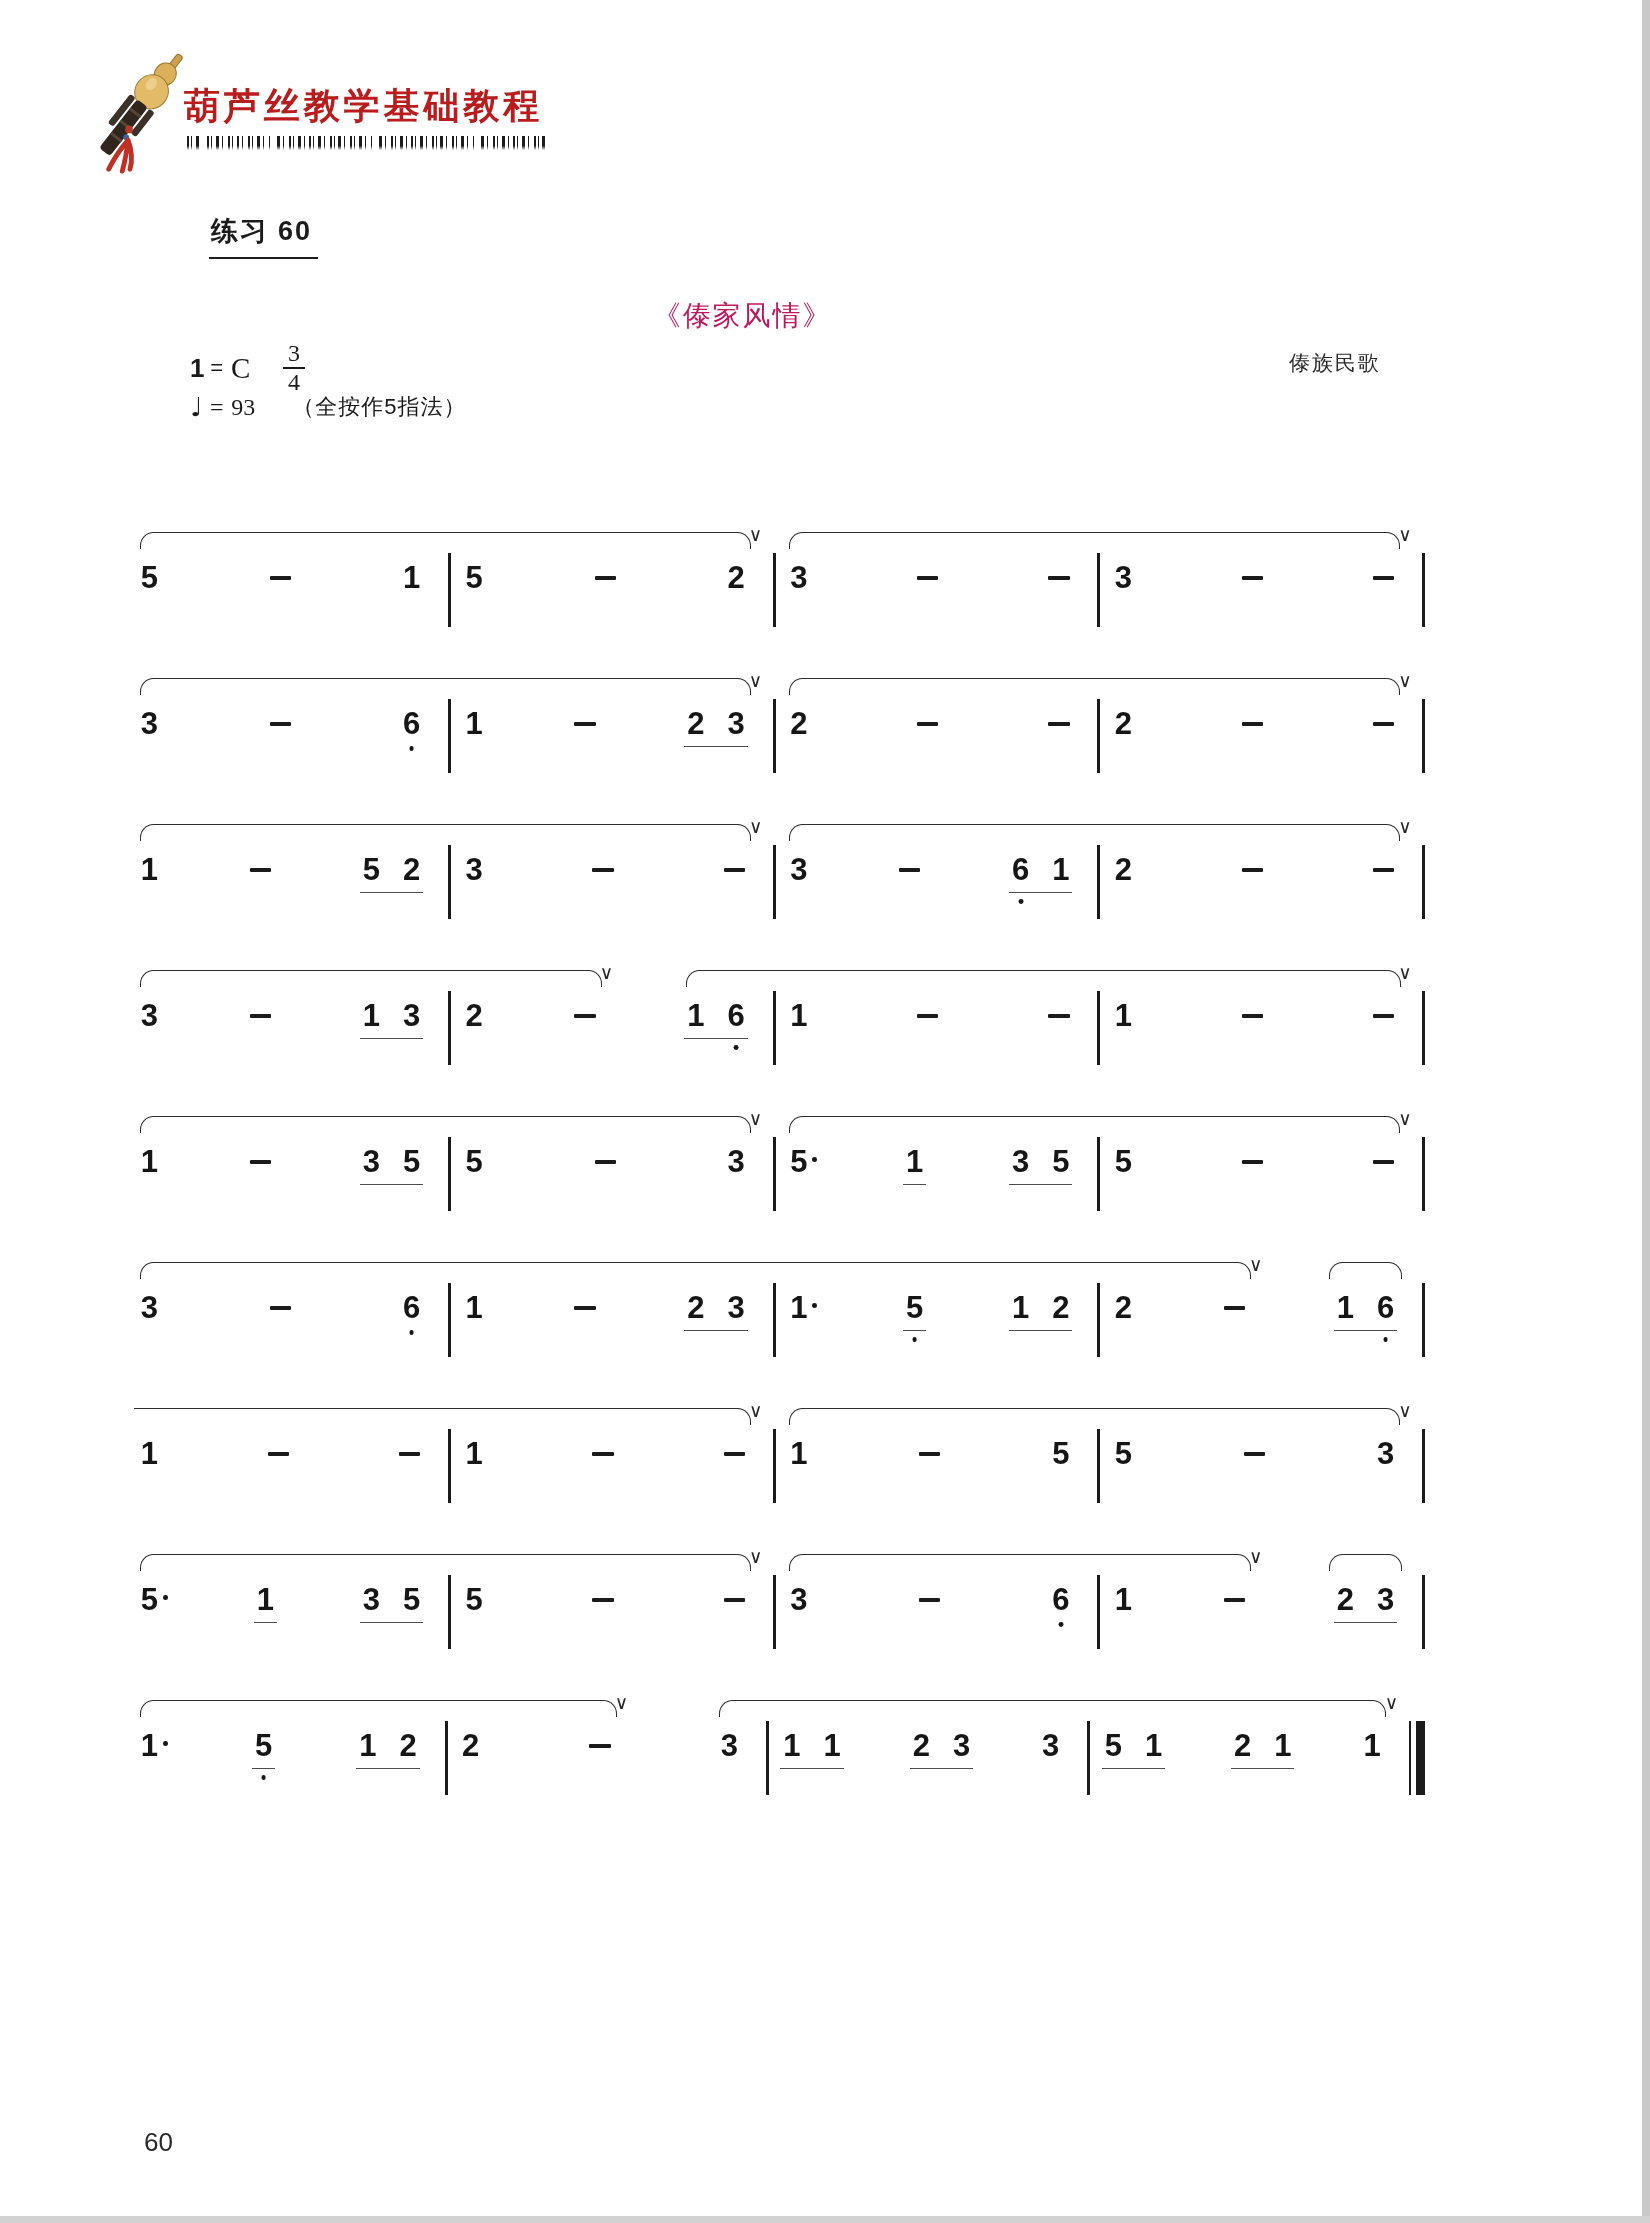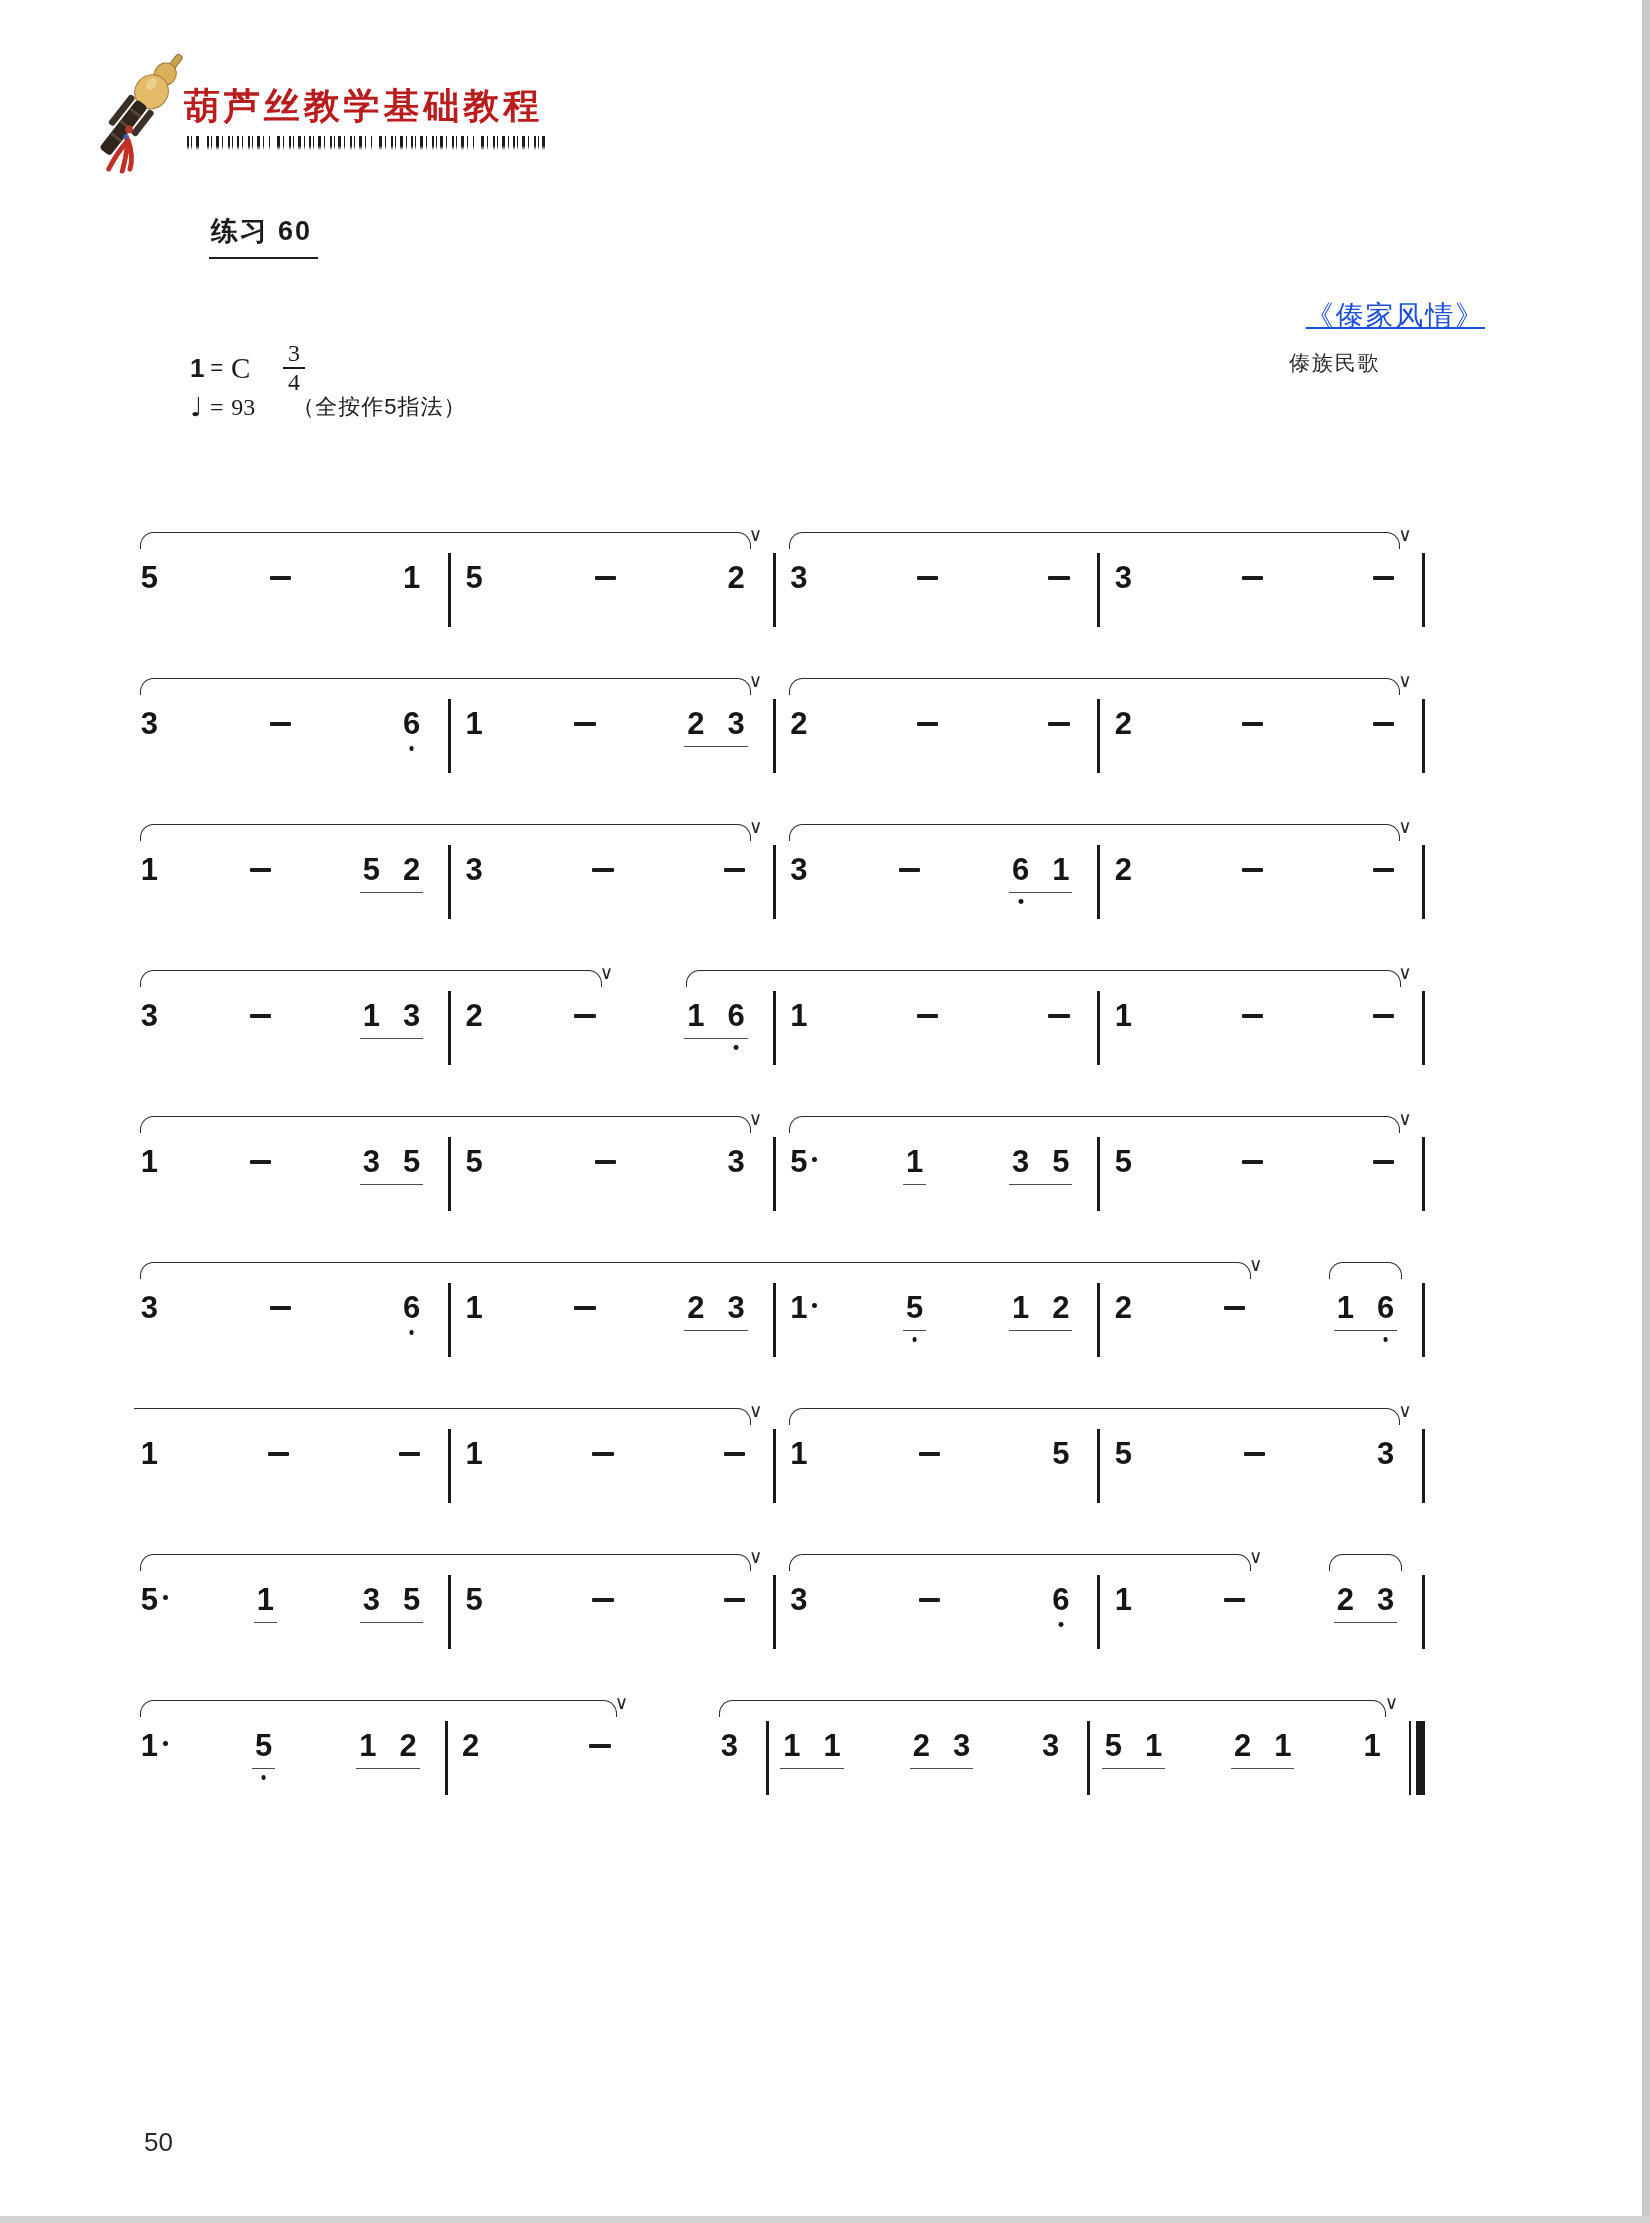--- a/index.html
+++ b/index.html
@@ -14,21 +14,21 @@
   
   .logo{position:absolute;left:68px;top:44px;width:155px;height:136px;}
   .brand-title{position:absolute;left:184px;top:82px;font-size:36px;font-weight:900;letter-spacing:3.9px;color:#b91c1c;}
   .barcode{position:absolute;left:187px;top:136px;width:361px;height:14.6px;
     background:repeating-linear-gradient(90deg,#1c1c1c 0 1.9px,transparent 1.9px 3.9px,#1c1c1c 3.9px 4.9px,transparent 4.9px 8.7px,#1c1c1c 8.7px 11.6px,transparent 11.6px 14.6px,#1c1c1c 14.6px 15.5px,transparent 15.5px 20.4px);
     -webkit-mask:linear-gradient(180deg,#000 65%,transparent);mask:linear-gradient(180deg,#000 65%,transparent 95%);}
   .exercise{position:absolute;left:209px;top:173px;font-size:27px;font-weight:700;letter-spacing:1.9px;
     border-bottom:2.9px solid #1e1e1e;padding:0 5.8px 7.8px 1.9px;margin-top:40px;}
 
   
-  .song-title{position:absolute;left:0;top:297px;width:1485px;text-align:right;font-size:28px;color:#1d4ed8;letter-spacing:1.9px;text-decoration:underline;}
+  .song-title{position:absolute;left:0;top:297px;width:1485px;text-align:center;font-size:28px;color:#be185d;letter-spacing:1.9px;}
   .credit{position:absolute;left:1289px;top:349px;font-size:21px;color:#2a2a2a;letter-spacing:1.9px;}
   .key-row{position:absolute;left:190px;top:338px;display:flex;align-items:center;height:60px;}
   .key-do{font-size:26px;font-weight:700;}
   .key-eq{font-size:22px;margin:0 7.8px 0 5.8px;}
   .key-letter{font-family:"Liberation Serif",serif;font-size:29px;}
   .frac{display:inline-flex;flex-direction:column;align-items:center;margin-left:33px;font-family:"Liberation Serif",serif;font-size:24px;line-height:25px;}
   .frac-line{width:21.3px;height:1.9px;background:#1b1b1b;margin:1px 0;}
   .tempo-row{position:absolute;left:190px;top:392px;display:flex;align-items:center;font-family:"Liberation Serif",serif;font-size:24px;}
   .tempo-note{font-family:"DejaVu Sans",sans-serif;font-size:26px;margin-right:5.8px;}
   .tempo-eq{margin:0 7.8px 0 1.9px;}
@@ -1023,18 +1023,18 @@
           <div class="final-bar">
             <div class="barline"></div>
             <div class="barline thick"></div>
           </div>
         </div>
         <div class="slur" style="left: 3.9px; width: 477px;"></div>
         <div class="slur" style="left: 583px; width: 667px;"></div>
       </div>
     </div>
 
-  <div class="page-num">50</div>
+  <div class="page-num">60</div>
 
   <div class="edge-right"></div>
   <div class="edge-bottom"></div>
 </div>
 
 
 </body></html>

